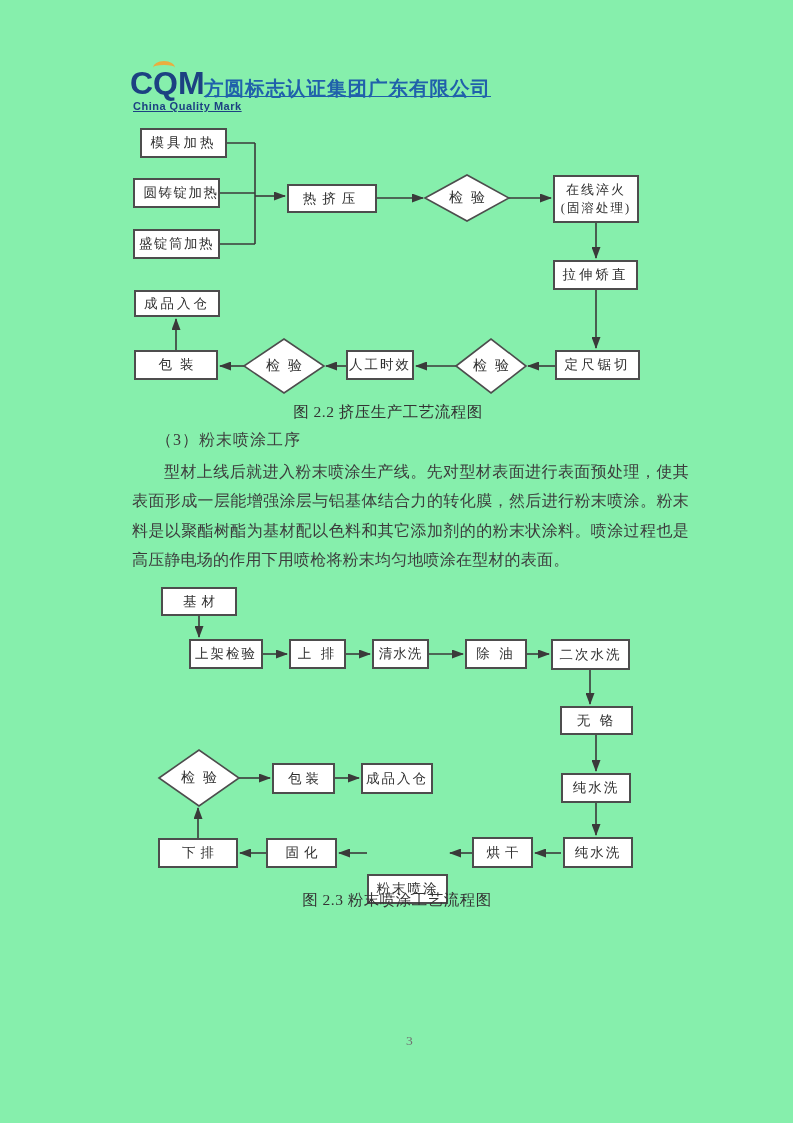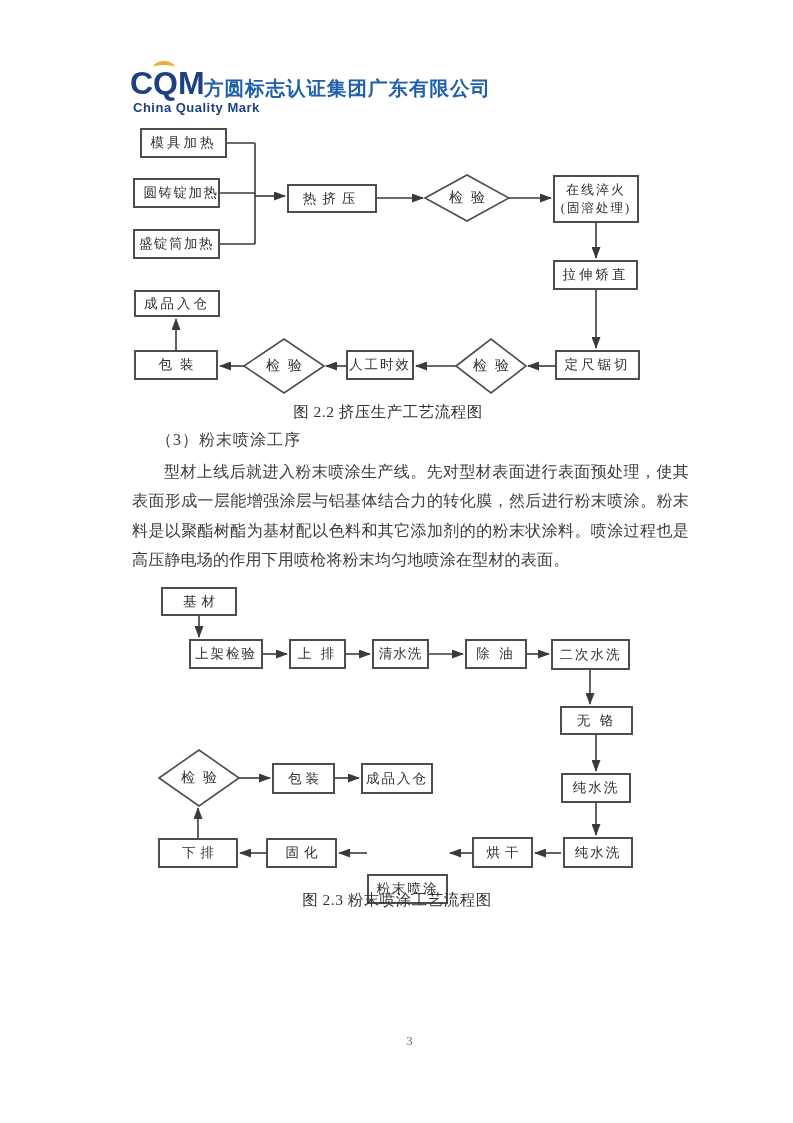--- a/index.html
+++ b/index.html
@@ -1,39 +1,39 @@
 <!DOCTYPE html>
 <html><head>
 <meta charset="utf-8">
 <style>
   html,body{margin:0;padding:0;background:#e9e9e9;}
   .page{
     position:relative;width:793px;height:1123px;margin:0 auto;
-    background:#ffffff;overflow:hidden;
+    background:#86efac;overflow:hidden;
     font-family:"Liberation Serif", serif;
   }
   
   .logo-acronym{
     position:absolute;left:130px;top:67px;
     font-family:"Liberation Sans", sans-serif;font-weight:800;
     font-size:32px;line-height:1;color:#1c4182;letter-spacing:0;
   }
   .logo-arc{
     position:absolute;left:153px;top:61px;width:22px;height:9px;
     border-top:4px solid #e9ad3f;border-radius:50% 50% 0 0;
   }
   .logo-tagline{
     position:absolute;left:133px;top:100px;
     font-family:"Liberation Sans", sans-serif;font-weight:700;
-    font-size:13px;color:#1c4182;letter-spacing:.5px;
+    font-size:11px;color:#1c4182;letter-spacing:.5px;text-decoration:underline;
   }
   .company-name{
     position:absolute;left:204px;top:75px;white-space:nowrap;
     font-family:"Liberation Sans", sans-serif;font-weight:700;
-    font-size:19.5px;color:#2060ab;letter-spacing:1px;
+    font-size:19.5px;color:#2060ab;letter-spacing:1px;text-decoration:underline;
   }
   
   .connectors{position:absolute;left:0;top:0;}
   .node{
     position:absolute;box-sizing:border-box;background:#fff;
     border:2px solid #4d4d4d;display:flex;align-items:center;justify-content:center;
     font-size:13.5px;letter-spacing:3px;color:#2f2f2f;white-space:nowrap;
   }
   .node.two-line{flex-direction:column;letter-spacing:2px;line-height:19px;font-size:13px;}
   .node.two-line .l2{font-size:12.5px;}

